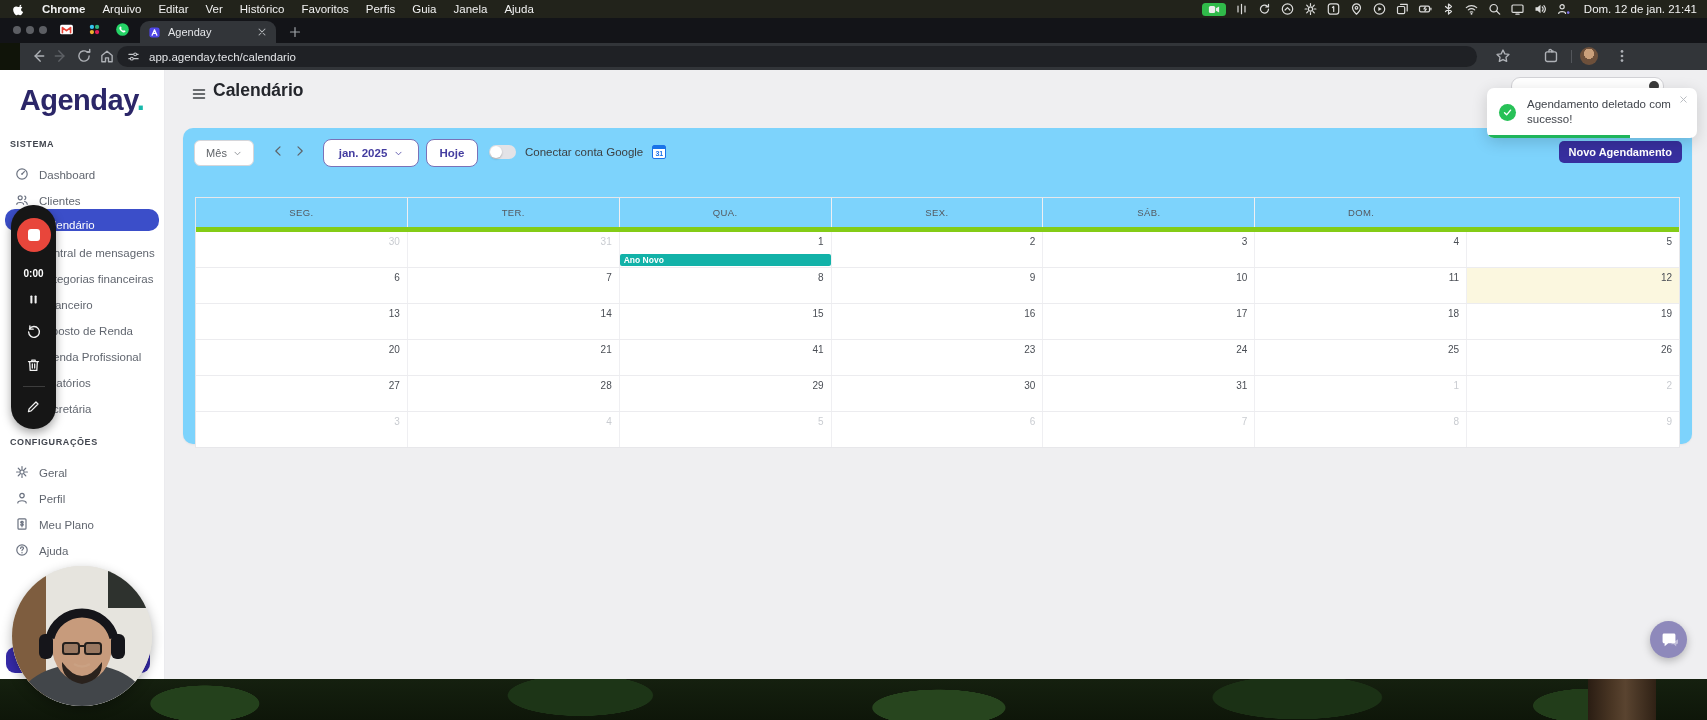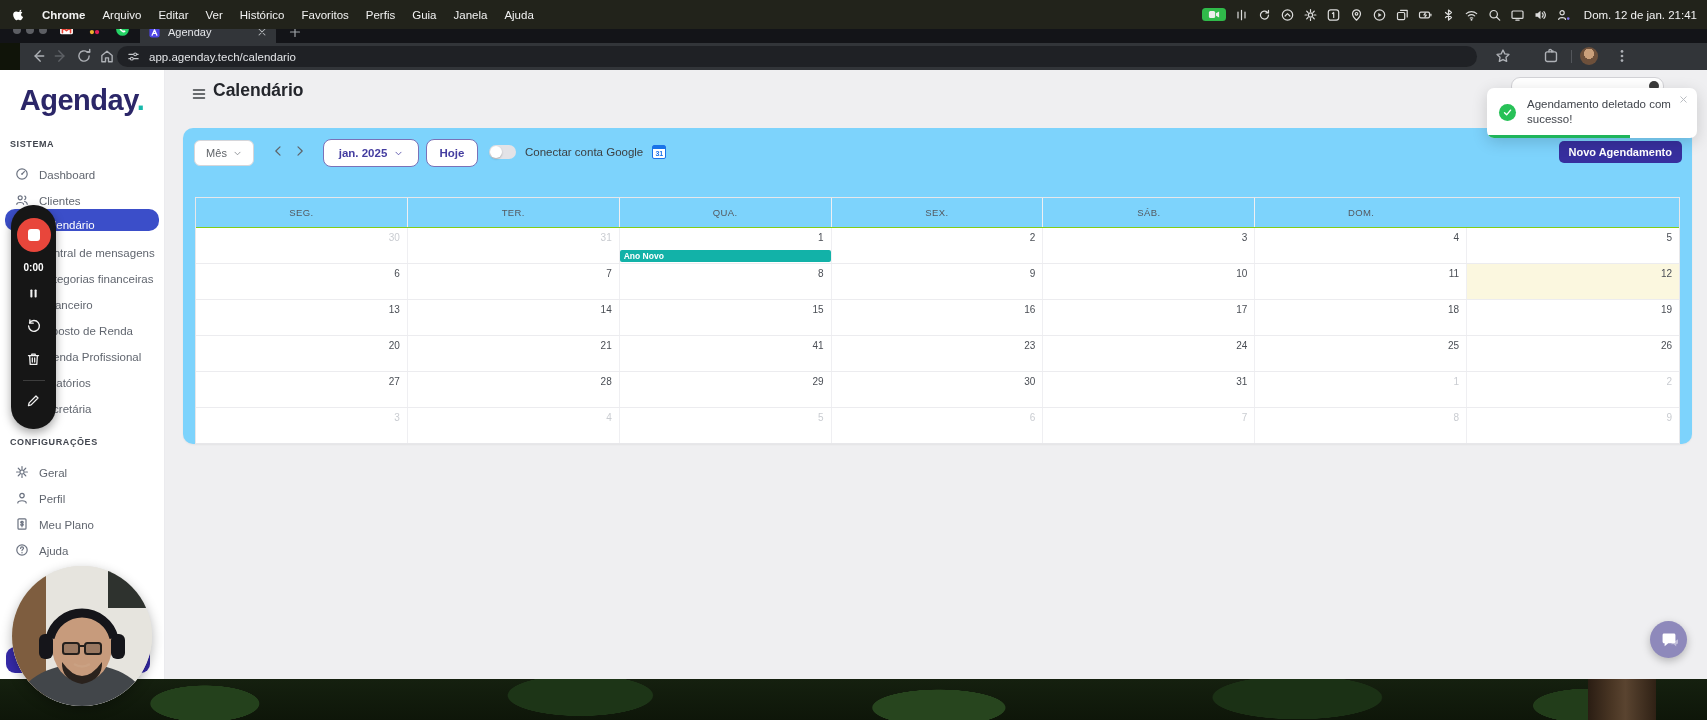--- a/index.html
+++ b/index.html
@@ -3,21 +3,21 @@
 <meta charset="utf-8">
 <style>
   html,body{margin:0;padding:0;background:#000;}
   .screen{position:relative;width:1707px;height:720px;overflow:hidden;
     font-family:"Liberation Sans",sans-serif;-webkit-font-smoothing:antialiased;background:#101409;}
   .abs{position:absolute;}
   .ico{display:inline-flex;align-items:center;justify-content:center;}
   .ico svg{width:100%;height:100%;display:block;}
 
   
-  .menubar{left:0;top:0;width:1707px;height:29px;background:#22231b;display:flex;align-items:center;
+  .menubar{left:0;top:0;width:1707px;height:18px;background:#22231b;display:flex;align-items:center;
     color:#f2f2f2;font-size:11.5px;z-index:60;}
   .mb-left{display:flex;align-items:center;gap:17px;padding-left:13px;}
   .mb-apple{width:12px;height:13px;color:#fff;}
   .mb-item{white-space:nowrap;cursor:default;}
   .mb-item.bold{font-weight:700;}
   .mb-right{margin-left:auto;display:flex;align-items:center;gap:8px;padding-right:10px;}
   .status-icon{width:15px;height:14px;color:#ececec;opacity:.92;}
   .status-icon.camera{width:24px;height:13px;background:#32c74f;border-radius:3.5px;padding:1px 3px;box-sizing:border-box;}
   .mb-clock{font-weight:500;margin-left:5px;white-space:nowrap;}
 
@@ -78,21 +78,21 @@
   .glabel{font-size:11.5px;color:#3c4043;}
   .gcal{width:14px;height:14px;border-radius:2px;background:#fff;border:1px solid #1a73e8;position:relative;box-sizing:border-box;}
   .gcal:before{content:"";position:absolute;left:0;top:0;right:0;height:3px;background:#1a73e8;}
   .gcal span{position:absolute;left:0;right:0;bottom:0;top:2px;display:flex;align-items:center;justify-content:center;
     font-size:7px;font-weight:700;color:#1a73e8;}
   .btn-new{position:absolute;right:10px;top:13px;height:22px;padding:0 10px;background:#372f9e;border-radius:5px;
     display:flex;align-items:center;color:#fff;font-size:11px;font-weight:600;cursor:pointer;}
 
   
   .cal{position:absolute;left:12px;top:69px;width:1485px;border:1px solid #e7e7ea;box-sizing:border-box;}
-  .cal-head{display:grid;grid-template-columns:repeat(7,1fr);height:29px;border-bottom:1px solid #84cc16;}
+  .cal-head{display:grid;grid-template-columns:repeat(7,1fr);height:29px;border-bottom:5px solid #84cc16;}
   .cal-hcell{display:flex;align-items:center;justify-content:center;font-size:9.5px;font-weight:500;
     letter-spacing:.4px;color:#54585f;border-right:1px solid #efeff2;}
   .cal-hcell:last-child{border-right:none;}
   .cal-row{display:grid;grid-template-columns:repeat(7,1fr);height:35px;border-bottom:1px solid #ececef;}
   .cal-row:last-child{border-bottom:none;}
   .cal-cell{position:relative;border-right:1px solid #efeff2;display:flex;flex-direction:column;cursor:pointer;background:#fff;text-align:right;}
   .cal-cell:last-child{border-right:none;}
   .cal-cell.today{background:#fbf7df;}
   .cal-daynum{align-self:flex-end;padding:4px 7px 0 0;font-size:10px;color:#4a4e55;}
   .cal-cell.muted .cal-daynum{color:#c9ccd1;}
@@ -107,21 +107,21 @@
   .toast-check{position:absolute;left:12px;top:16px;width:17px;height:17px;border-radius:50%;background:#27c157;color:#fff;padding:3px;box-sizing:border-box;}
   .toast-text{position:absolute;left:40px;top:9px;font-size:11.5px;color:#41454c;line-height:15px;}
   .toast-close{position:absolute;right:8px;top:6px;width:11px;height:11px;color:#b6b9be;cursor:pointer;}
   .toast-progress{position:absolute;left:0;bottom:0;height:3px;background:#1fb45b;}
 
   
   .recorder{left:11px;top:205px;width:45px;height:224px;background:#161616;border-radius:22px;z-index:40;
     display:flex;flex-direction:column;align-items:center;box-shadow:0 4px 10px rgba(0,0,0,.35);}
   .rec-stop{margin-top:13px;width:34px;height:34px;border-radius:50%;background:#e8463b;display:flex;align-items:center;justify-content:center;cursor:pointer;}
   .rec-stop .sq{width:12px;height:12px;border-radius:3px;background:#fff;}
-  .rec-time{color:#fff;font-size:10px;font-weight:600;margin-top:10px;}
+  .rec-time{color:#fff;font-size:10px;font-weight:600;margin-top:16px;}
   .rec-btn{width:16px;height:16px;color:#f2f2f2;cursor:pointer;}
   .rec-pause{margin-top:14px;width:11px;height:13px;}
   .rec-restart{margin-top:18px;}
   .rec-trash{margin-top:17px;width:15px;height:16px;}
   .rec-divider{margin-top:13px;width:22px;height:1px;background:#3d3d3d;}
   .rec-pen{margin-top:12px;width:15px;height:15px;}
 
   
   .webcam{left:12px;top:566px;width:140px;height:140px;border-radius:50%;overflow:hidden;z-index:30;
     box-shadow:0 4px 12px rgba(0,0,0,.3);background:#e6e4de;}

